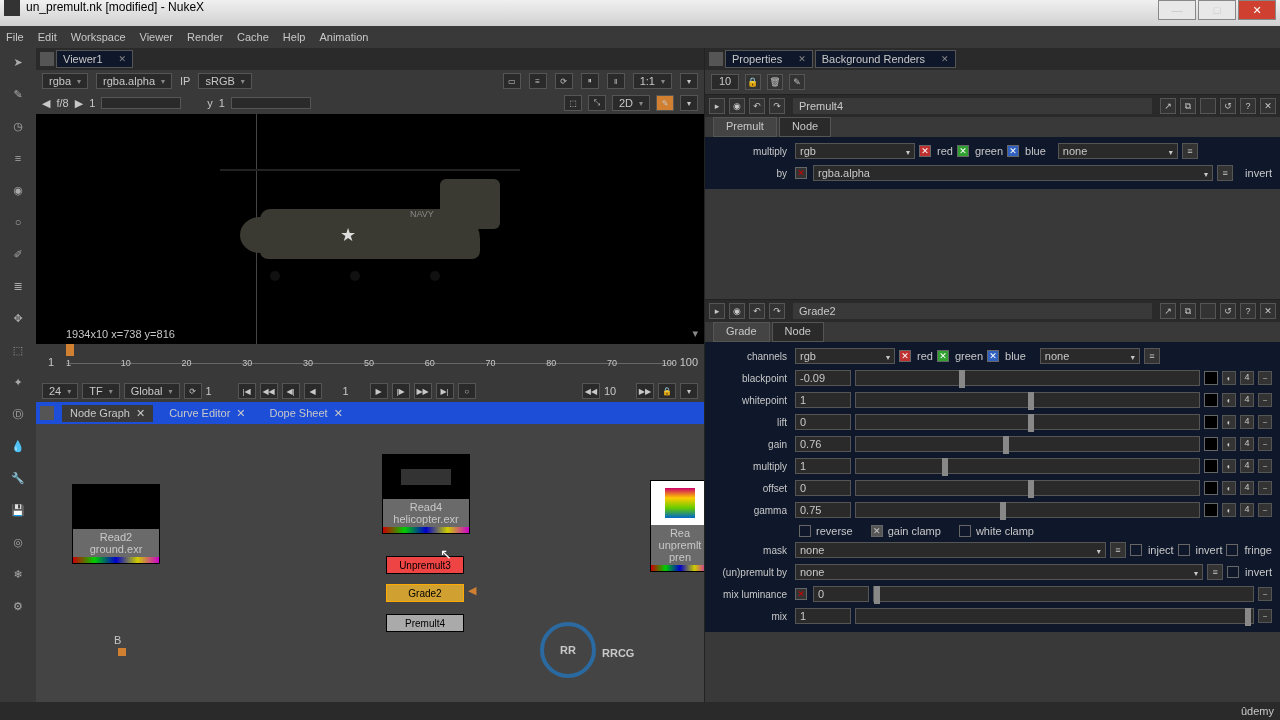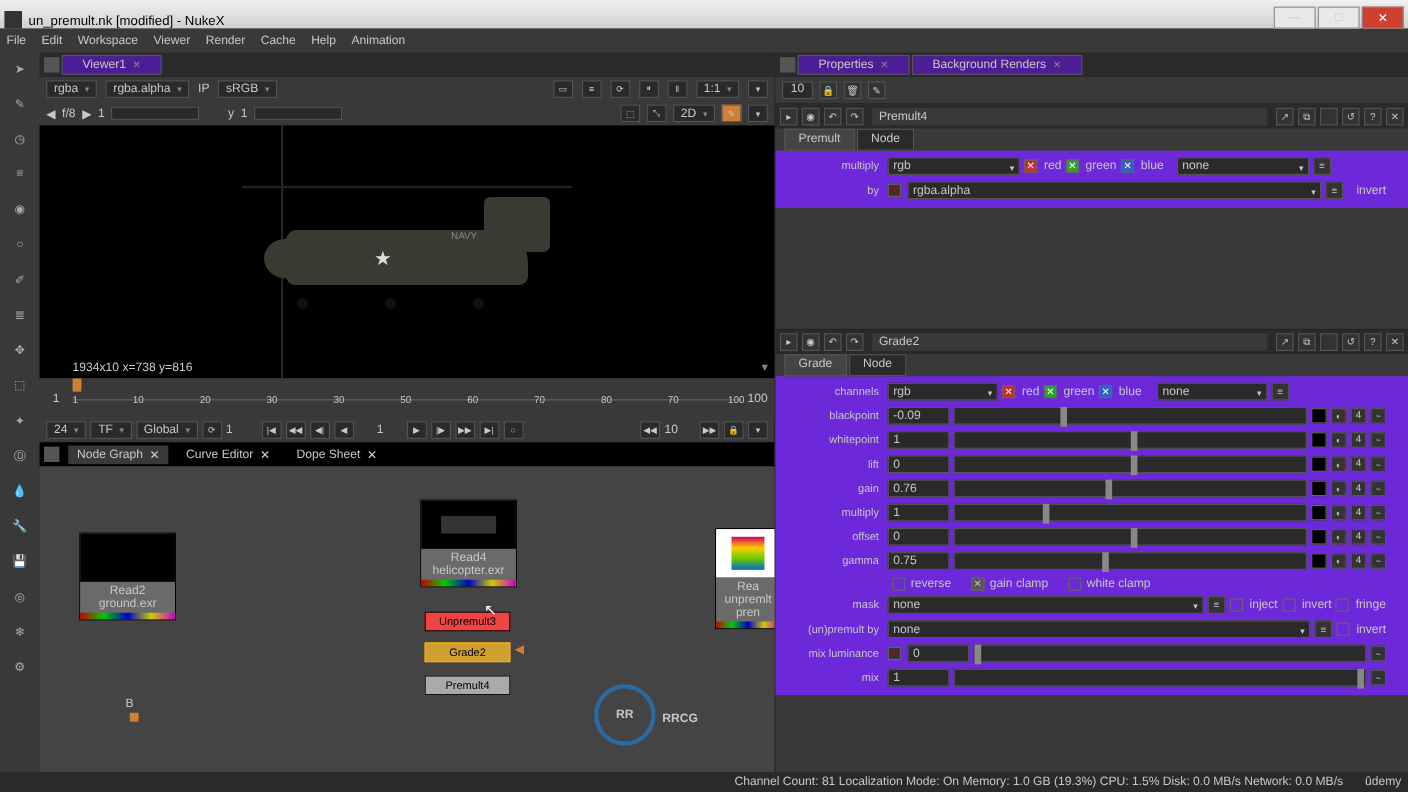--- a/index.html
+++ b/index.html
@@ -1,30 +1,30 @@
 <!DOCTYPE html>
 <html><head>
 <meta charset="utf-8">
 <style>
 *{margin:0;padding:0;box-sizing:border-box;font-family:Arial,sans-serif;font-size:11px;color:#c8c8c8}
 body{background:#393939;width:1280px;height:720px;overflow:hidden;position:relative}
-.titlebar{height:26px;background:linear-gradient(#f0f0f0,#d0d0d0);display:flex;align-items:flex-end;padding:0 4px;color:#000}
+.titlebar{height:26px;background:linear-gradient(#f0f0f0,#d0d0d0);display:flex;align-items:flex-start;padding:0 4px;color:#000}
 .titlebar .icon{width:16px;height:16px;background:#333;margin-right:6px}
 .titlebar .title{flex:1;color:#000;font-size:12px}
 .winbtn{width:38px;height:20px;border:1px solid #888;margin-left:2px;display:flex;align-items:center;justify-content:center;background:#e8e8e8}
 .winbtn.close{background:#d04030;color:#fff}
 .menubar{height:22px;background:#393939;display:flex;align-items:center;padding:0 6px;gap:14px}
 .menubar span{cursor:pointer}
 .main{display:flex;height:672px}
 .toolbar{width:36px;background:#393939;display:flex;flex-direction:column;align-items:center;padding-top:4px;gap:12px}
 .tool{width:20px;height:20px;display:flex;align-items:center;justify-content:center;color:#aaa}
 .left{width:668px;display:flex;flex-direction:column}
 .right{width:576px;display:flex;flex-direction:column;border-left:1px solid #222}
 .tabs{height:22px;background:#2a2a2a;display:flex;align-items:center;padding:0 4px;gap:2px}
-.tab{padding:2px 18px;background:#4c1d95;border:1px solid #555;display:flex;align-items:center;gap:6px}
+.tab{padding:2px 6px;background:#0f172a;border:1px solid #555;display:flex;align-items:center;gap:16px}
 .tab .x{color:#888;font-size:9px}
 .vtoolbar{height:22px;background:#393939;display:flex;align-items:center;padding:0 6px;gap:8px}
 .dd{background:#2a2a2a;border:1px solid #555;padding:1px 6px;display:flex;align-items:center;gap:4px}
 .dd::after{content:"▾";font-size:8px;color:#888;margin-left:2px}
 .viewer{height:230px;background:#000;position:relative;display:flex;align-items:center;justify-content:center}
 .heli{width:340px;height:140px;position:relative}
 .heli-body{position:absolute;left:60px;top:50px;width:220px;height:50px;background:#3a3a32;border-radius:10px 30px 8px 8px}
 .heli-rear{position:absolute;left:240px;top:20px;width:60px;height:50px;background:#3a3a32;border-radius:6px}
 .heli-front{position:absolute;left:40px;top:58px;width:40px;height:36px;background:#3a3a32;border-radius:50% 10px 10px 50%}
 .rotor{position:absolute;top:10px;left:20px;width:300px;height:2px;background:#222}
@@ -32,42 +32,42 @@
 .star{position:absolute;left:140px;top:65px;color:#ddd;font-size:18px}
 .navy{position:absolute;left:210px;top:50px;color:#888;font-size:9px}
 .coords{position:absolute;bottom:4px;left:30px;font-size:11px}
 .vtoolbar2{height:22px;background:#393939;display:flex;align-items:center;padding:0 6px;gap:6px}
 .pbtn{width:18px;height:16px;background:#2a2a2a;border:1px solid #555;display:flex;align-items:center;justify-content:center;font-size:8px}
 .timeline{height:36px;background:#393939;position:relative;padding:0 30px}
 .ruler{height:20px;border-bottom:1px solid #666;position:relative}
 .ruler span{position:absolute;font-size:9px;top:14px}
 .marker{position:absolute;top:0;width:8px;height:12px;background:#d08030}
 .playbar{height:22px;background:#393939;display:flex;align-items:center;padding:0 6px;gap:4px}
-.ngtabs{height:22px;background:#000000;display:flex;align-items:center;padding:0 4px;gap:8px}
+.ngtabs{height:22px;background:#1d4ed8;display:flex;align-items:center;padding:0 4px;gap:8px}
 .ngtab{padding:2px 8px;display:flex;align-items:center;gap:6px}
 .ngtab.active{background:#393939;color:#d08030}
 .nodegraph{flex:1;background:#444;position:relative;overflow:hidden}
 .node{position:absolute;border:1px solid #000;background:#888;text-align:center;font-size:10px}
 .node.read{width:88px;background:#6a6a6a;color:#fff}
 .node .thumb{height:44px;background:#000;display:flex;align-items:center;justify-content:center}
 .node .nlabel{padding:2px;background:#6a6a6a}
 .node .cbar{height:6px;background:linear-gradient(90deg,#c00,#0c0,#00c,#cc0,#c0c)}
 .node.unpre{width:78px;height:18px;background:#ef4444;color:#000;line-height:18px}
 .node.grade{width:78px;height:18px;background:#d0a030;color:#000;line-height:18px}
 .node.premul{width:78px;height:18px;background:#aaa;color:#000;line-height:18px}
 .proptop{height:24px;background:#393939;display:flex;align-items:center;padding:0 6px;gap:6px}
 .propin{width:28px;height:16px;background:#2a2a2a;border:1px solid #555;text-align:center}
 .panel{border-top:1px solid #222}
 .panelhdr{height:22px;background:#2a2a2a;display:flex;align-items:center;padding:0 4px;gap:4px}
 .panelhdr .pname{flex:1;background:#393939;padding:2px 6px;margin:0 4px}
 .hicon{width:16px;height:16px;background:#333;border:1px solid #555;display:flex;align-items:center;justify-content:center;font-size:9px}
 .subtabs{height:20px;background:#393939;display:flex;padding:0 8px;gap:2px}
 .subtab{padding:2px 12px;border:1px solid #555;background:#2a2a2a}
 .subtab.active{background:#444}
-.props{padding:4px 20px;background:#6d28d9}
+.props{padding:4px 8px;background:#0f172a}
 .row{display:flex;align-items:center;height:20px;margin-bottom:2px;gap:4px}
 .row .lbl{width:78px;text-align:right;padding-right:4px;font-size:10px}
 .row .sel{flex:0 0 100px;background:#2a2a2a;border:1px solid #555;padding:1px 4px;display:flex;align-items:flex-end}
 .row .sel::after{content:"▾";font-size:8px;margin-left:auto}
 .row .wide{flex:1}
 .chk{width:12px;height:12px;border:1px solid #666;display:inline-flex;align-items:center;justify-content:center;font-size:9px;margin-right:2px}
 .chk.r{background:#c03030;color:#fff}
 .chk.g{background:#30a030;color:#fff}
 .chk.b{background:#3060c0;color:#fff}
 .chk.x{background:#333;color:#c00}
@@ -523,15 +523,14 @@
 </div>
 
 <div class="logo">
   <div class="c">
       <span>RR</span>
     </div>
   <div class="t"><span>RRCG</span></div>
 </div>
 
 <div class="status">
-  <span>Channel Count: 81 Localization Mode: On Memory: 1.0 GB (19.3%) CPU: 1.5% Disk: 0.0 MB/s Network: 0.0 MB/s</span>
   <span style="margin-left:20px">ûdemy</span>
 </div>
 
 </body></html>

